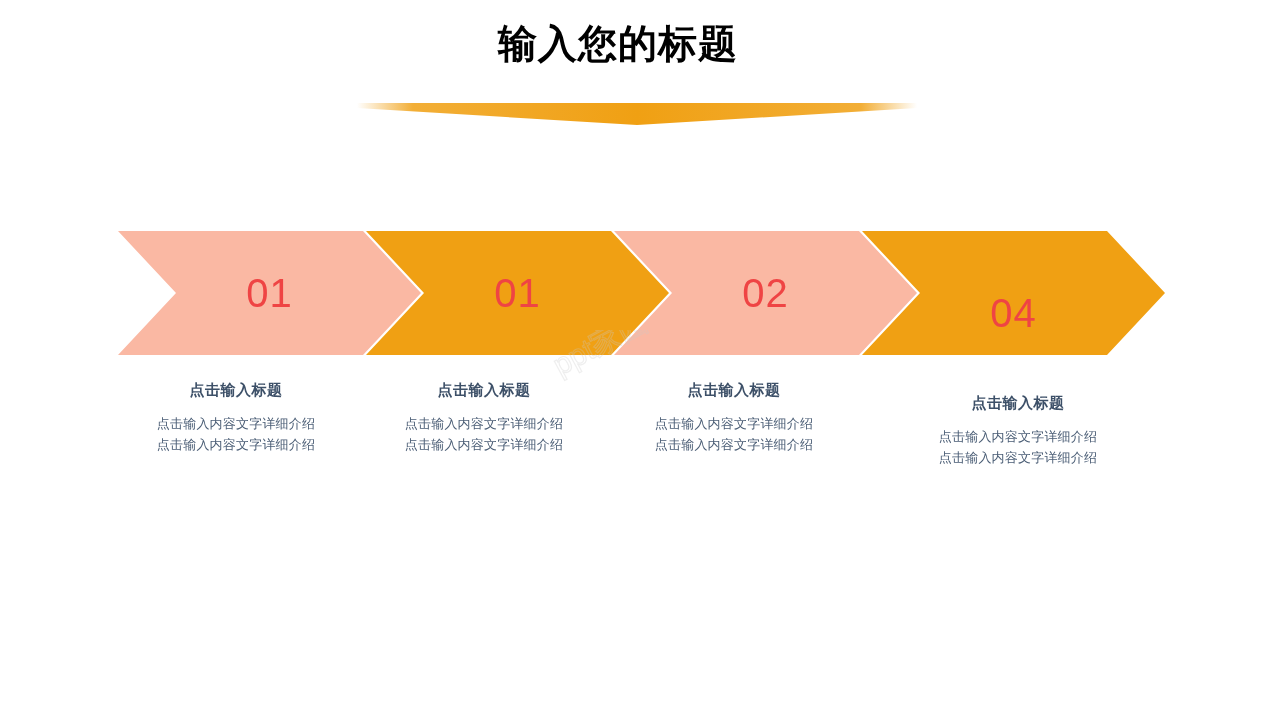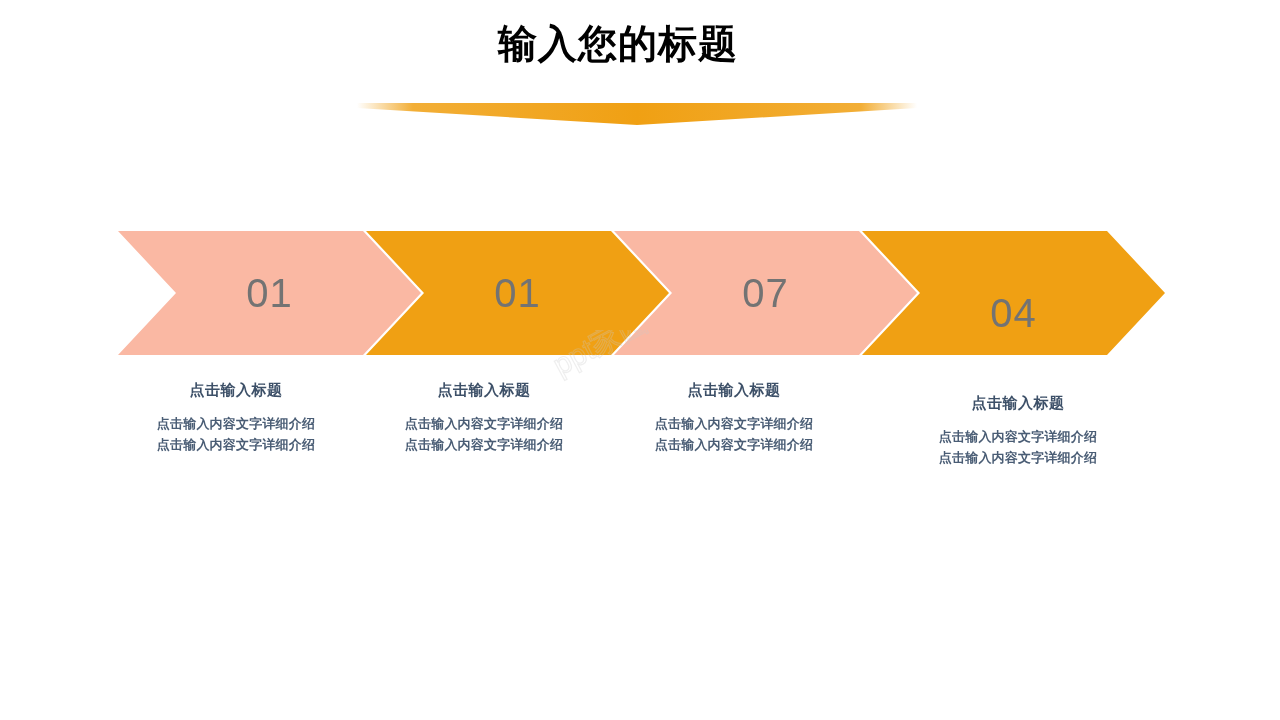--- a/index.html
+++ b/index.html
@@ -60,21 +60,21 @@
     height: 124px;
   }
   .chev svg { display: block; width: 100%; height: 124px; }
   .chev-num {
     position: absolute;
     top: 0;
     height: 124px;
     display: flex;
     align-items: center;
     justify-content: center;
-    color: #737373;
+    color: #ef4444;
     font-size: 40px;
     font-weight: 300;
     letter-spacing: 1px;
     pointer-events: none;
   }
 
   
   .col {
     position: absolute;
     width: 260px;
@@ -84,21 +84,21 @@
     font-size: 15px;
     font-weight: bold;
     color: #3d5068;
     letter-spacing: 0.5px;
     line-height: 1.2;
     margin-bottom: 14px;
     white-space: nowrap;
   }
   .col-line {
     font-size: 13px;
-    font-weight: bold;
+    font-weight: normal;
     color: #4a5d75;
     line-height: 1.62;
     letter-spacing: 0.2px;
     white-space: nowrap;
   }
 
   
   #watermark {
     position: absolute;
     left: 552px;
@@ -146,21 +146,21 @@
         <polygon points="0,0 245,0 303,62 245,124 0,124 58,62" fill="#F0A013"></polygon>
       </svg>
     </div>
     <div class="chev-num" style="left:366px; width:303px;">01</div>
 
     <div class="chev" style="left:614px; width:303px;">
       <svg viewBox="0 0 303 124" preserveAspectRatio="none">
         <polygon points="0,0 245,0 303,62 245,124 0,124 58,62" fill="#FAB8A3"></polygon>
       </svg>
     </div>
-    <div class="chev-num" style="left:614px; width:303px;">07</div>
+    <div class="chev-num" style="left:614px; width:303px;">02</div>
 
     <div class="chev" style="left:862px; width:303px;">
       <svg viewBox="0 0 303 124" preserveAspectRatio="none">
         <polygon points="0,0 245,0 303,62 245,124 0,124 58,62" fill="#F0A013"></polygon>
       </svg>
     </div>
     <div class="chev-num" style="left:862px; width:303px;margin-top:20px;">04</div>
   </div>
 
   <div id="watermark">

